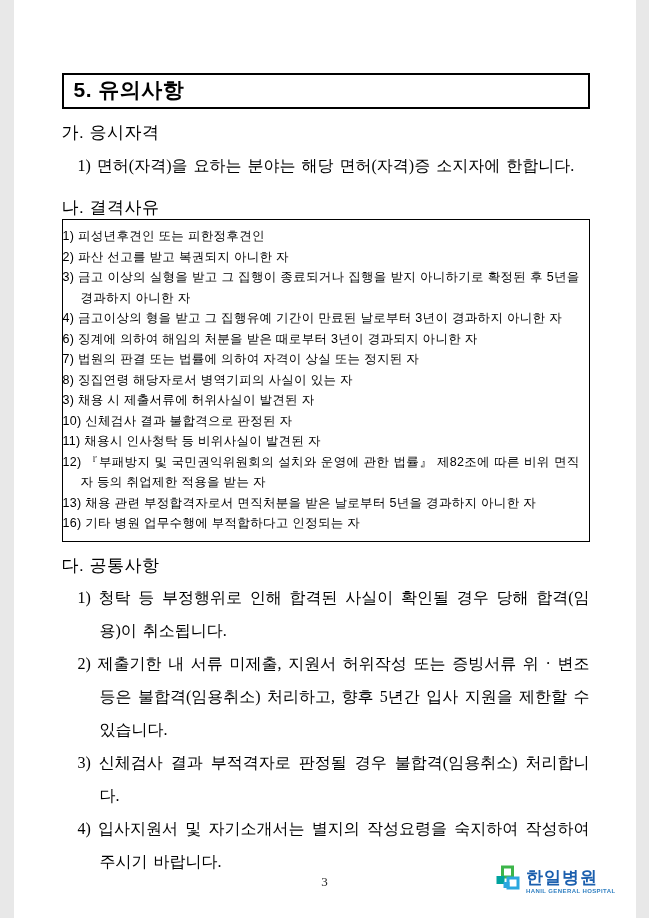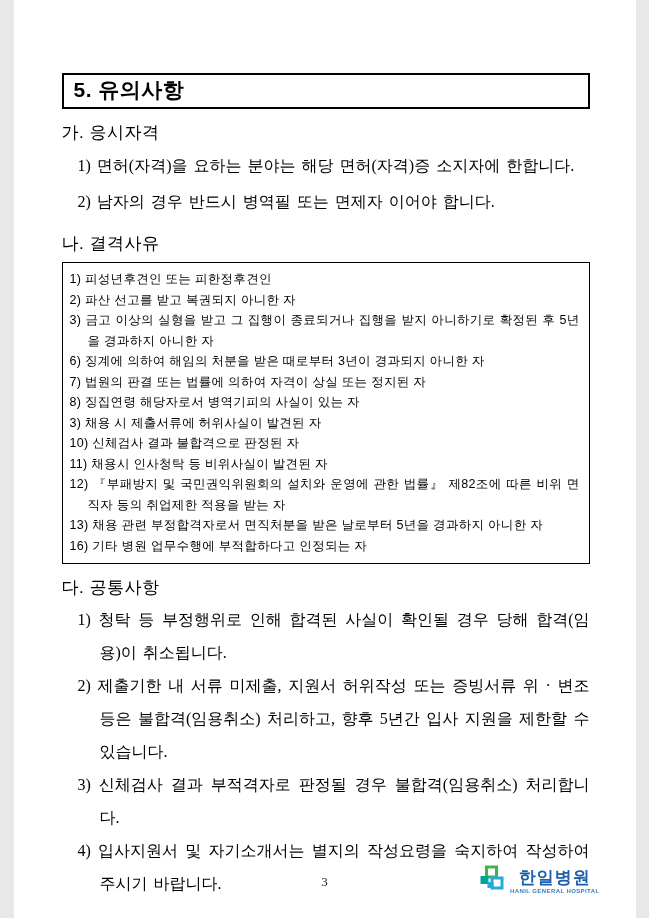--- a/index.html
+++ b/index.html
@@ -39,23 +39,23 @@
     line-height: 36px;
     text-align: justify;
     word-spacing: 2px;
   }
   .serif-list.compact { line-height: 33px; }
   .serif-item {
     padding-left: 22px;
     text-indent: -22px;
   }
   .rule-box {
-    margin-top: 7px;
+    margin-top: 0;
     border: 1.5px solid #000;
-    padding: 6px 9px 7px 7px;
+    padding: 6px 9px 7px 0;
     font-size: 12.5px;
     line-height: 20.5px;
     letter-spacing: 0.3px;
     text-align: justify;
   }
   .rule-item {
     padding-left: 18px;
     text-indent: -18px;
   }
   .page-number {
@@ -63,26 +63,25 @@
     left: 0;
     right: 0;
     bottom: 28px;
     text-align: center;
     font-family: "Liberation Serif", "DejaVu Serif", serif;
     font-size: 13px;
     color: #222;
   }
   .logo {
     position: absolute;
-    right: 36px;
+    right: 20px;
     bottom: 21px;
     display: flex;
     align-items: center;
     gap: 5px;
-    text-align: center;
   }
   .logo-text-wrap { display: flex; flex-direction: column; line-height: 1; }
   .logo-name {
     color: #1b5fae;
     font-weight: bold;
     font-size: 17px;
     letter-spacing: 1px;
   }
   .logo-tagline {
     margin-top: 2px;
@@ -98,28 +97,28 @@
 <div class="page">
   <div class="content">
 
     <div class="title-box">
       <span>5. 유의사항</span>
     </div>
 
     <div class="section-heading">가. 응시자격</div>
     <div class="serif-list">
       <div class="serif-item">1) 면허(자격)을 요하는 분야는 해당 면허(자격)증 소지자에 한합니다.</div>
-      <div class="serif-item">2) 남자의 경우 반드시 병역필 또는 면제자 이어야 합니다.</div>
     </div>
 
     <div class="section-heading">나. 결격사유</div>
     <div class="rule-box">
       <div class="rule-item">1) 피성년후견인 또는 피한정후견인</div>
       <div class="rule-item">2) 파산 선고를 받고 복권되지 아니한 자</div>
       <div class="rule-item">3) 금고 이상의 실형을 받고 그 집행이 종료되거나 집행을 받지 아니하기로 확정된 후 5년을 경과하지 아니한 자</div>
+      <div class="rule-item">4) 금고이상의 형을 받고 그 집행유예 기간이 만료된 날로부터 3년이 경과하지 아니한 자</div>
       <div class="rule-item">6) 징계에 의하여 해임의 처분을 받은 때로부터 3년이 경과되지 아니한 자</div>
       <div class="rule-item">7) 법원의 판결 또는 법률에 의하여 자격이 상실 또는 정지된 자</div>
       <div class="rule-item">8) 징집연령 해당자로서 병역기피의 사실이 있는 자</div>
       <div class="rule-item">3) 채용 시 제출서류에 허위사실이 발견된 자</div>
       <div class="rule-item">10) 신체검사 결과 불합격으로 판정된 자</div>
       <div class="rule-item">11) 채용시 인사청탁 등 비위사실이 발견된 자</div>
       <div class="rule-item">12) 『부패방지 및 국민권익위원회의 설치와 운영에 관한 법률』 제82조에 따른 비위 면직자 등의 취업제한 적용을 받는 자</div>
       <div class="rule-item">13) 채용 관련 부정합격자로서 면직처분을 받은 날로부터 5년을 경과하지 아니한 자</div>
       <div class="rule-item">16) 기타 병원 업무수행에 부적합하다고 인정되는 자</div>
     </div>

